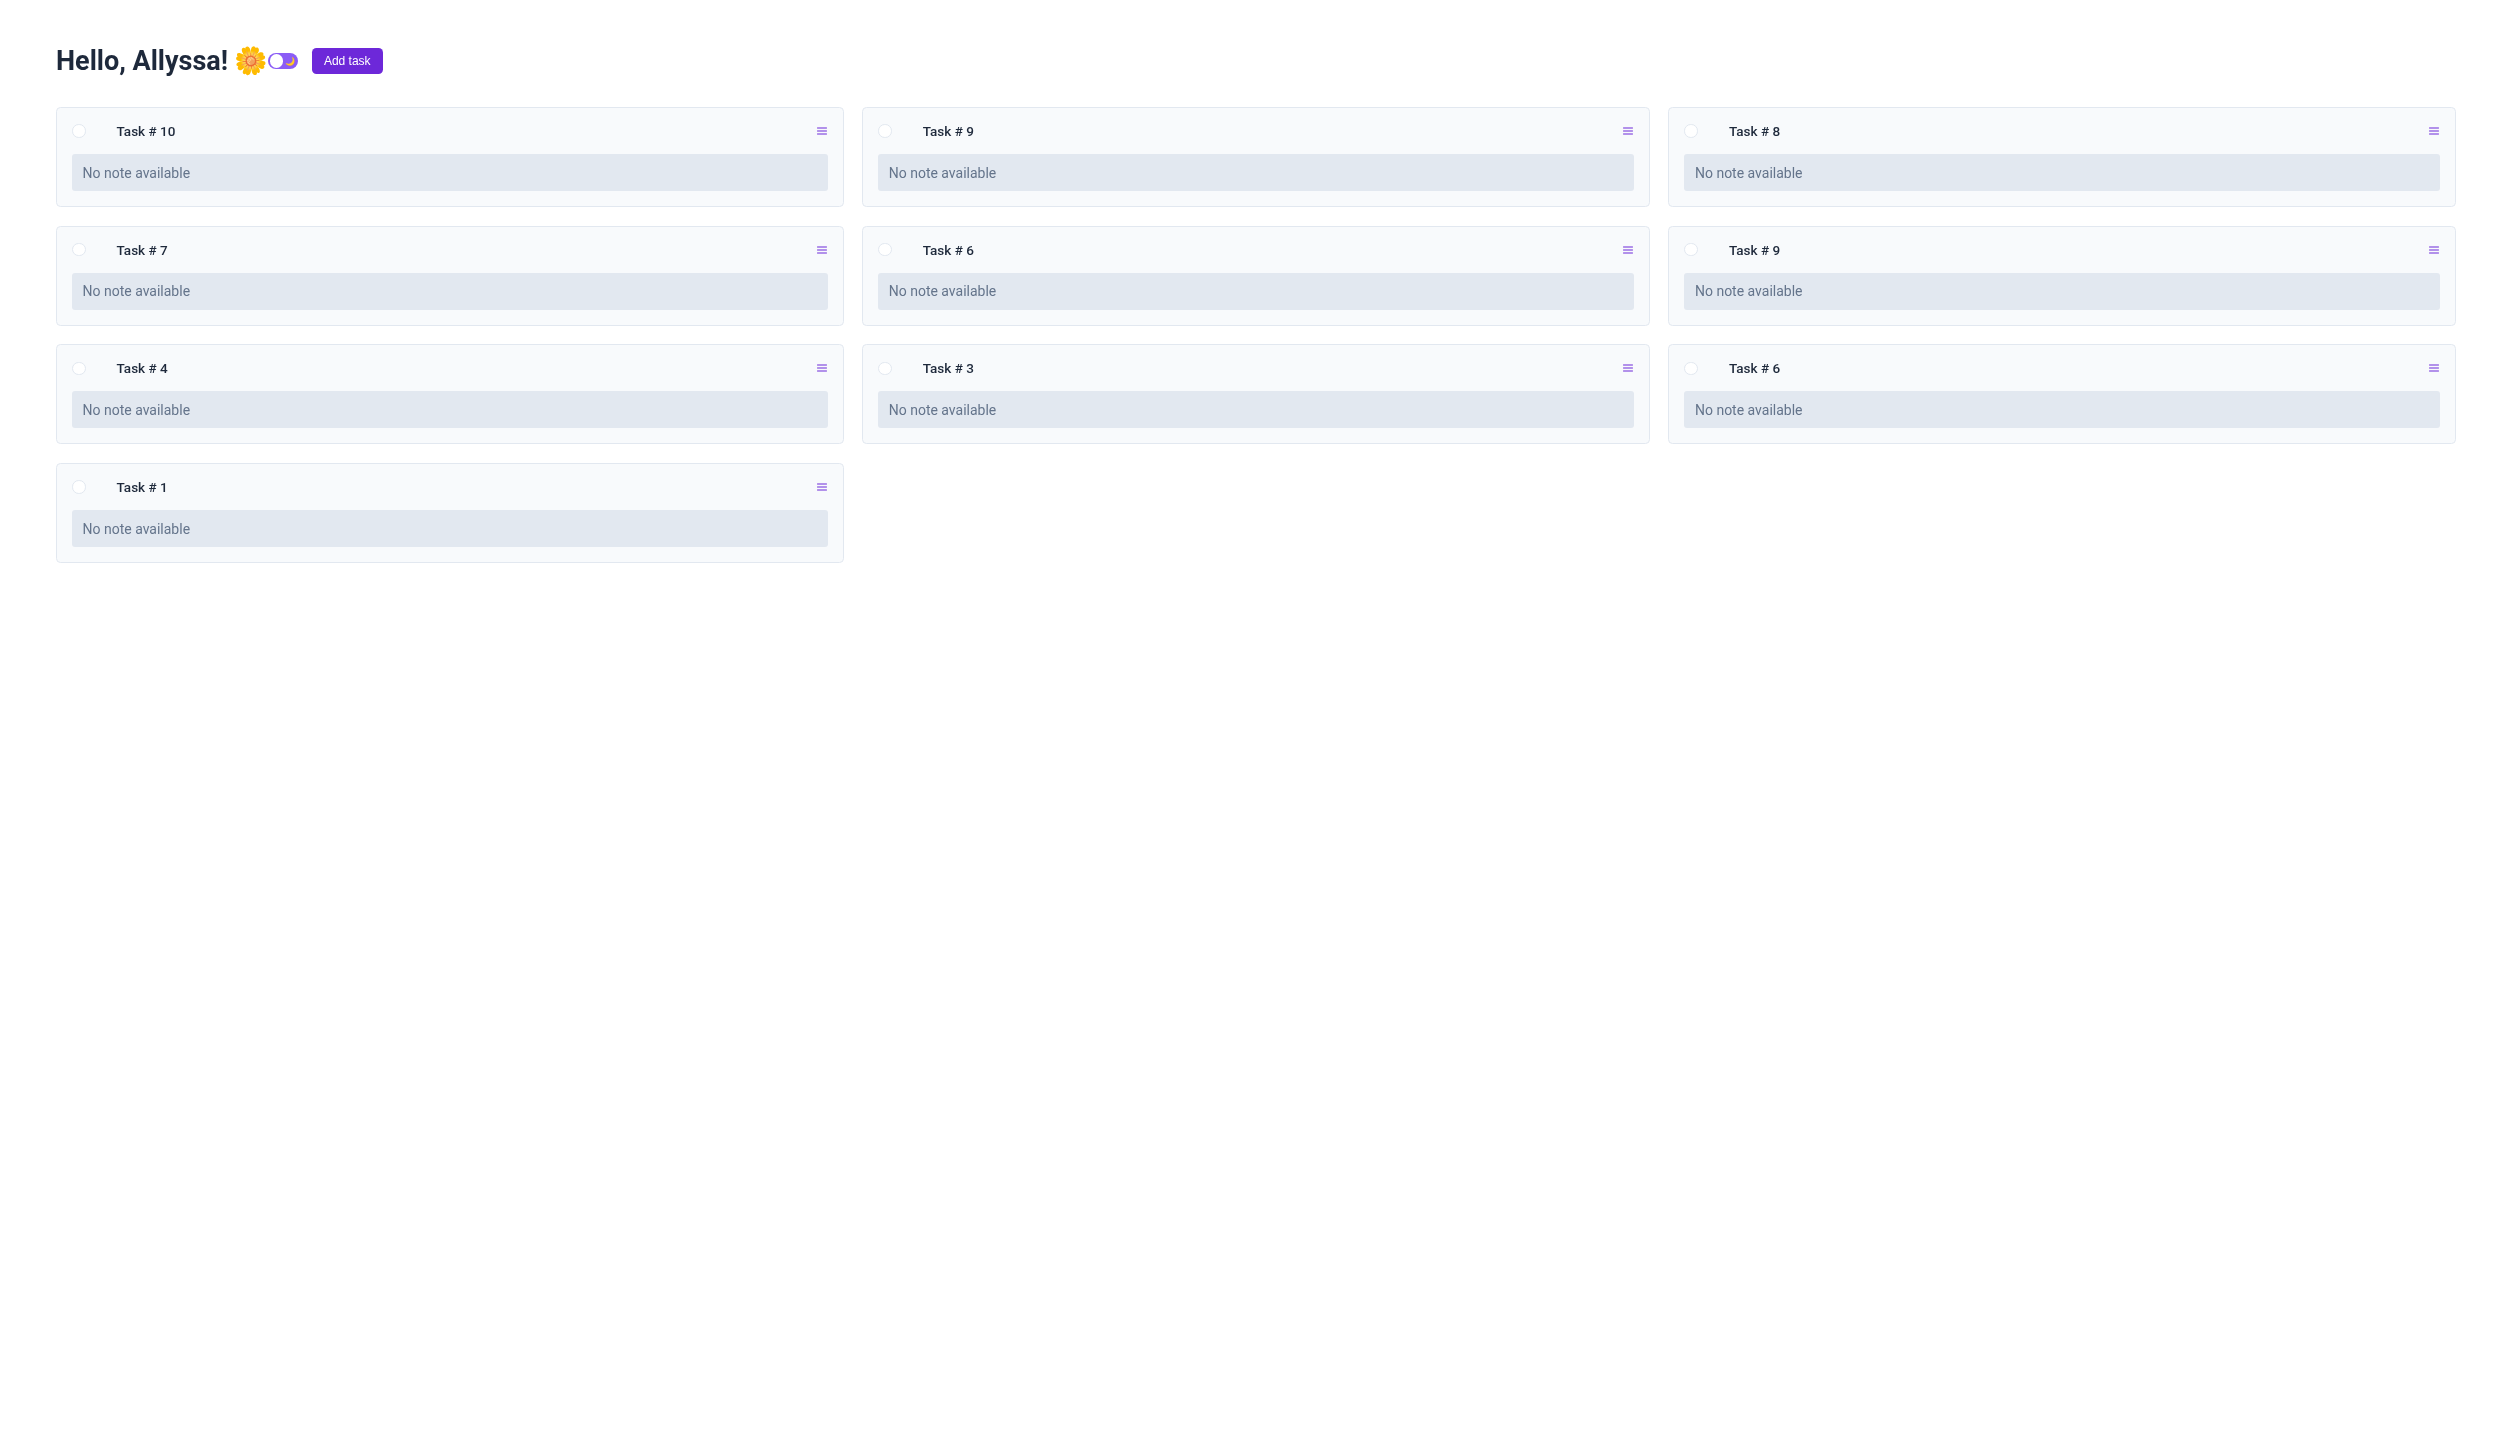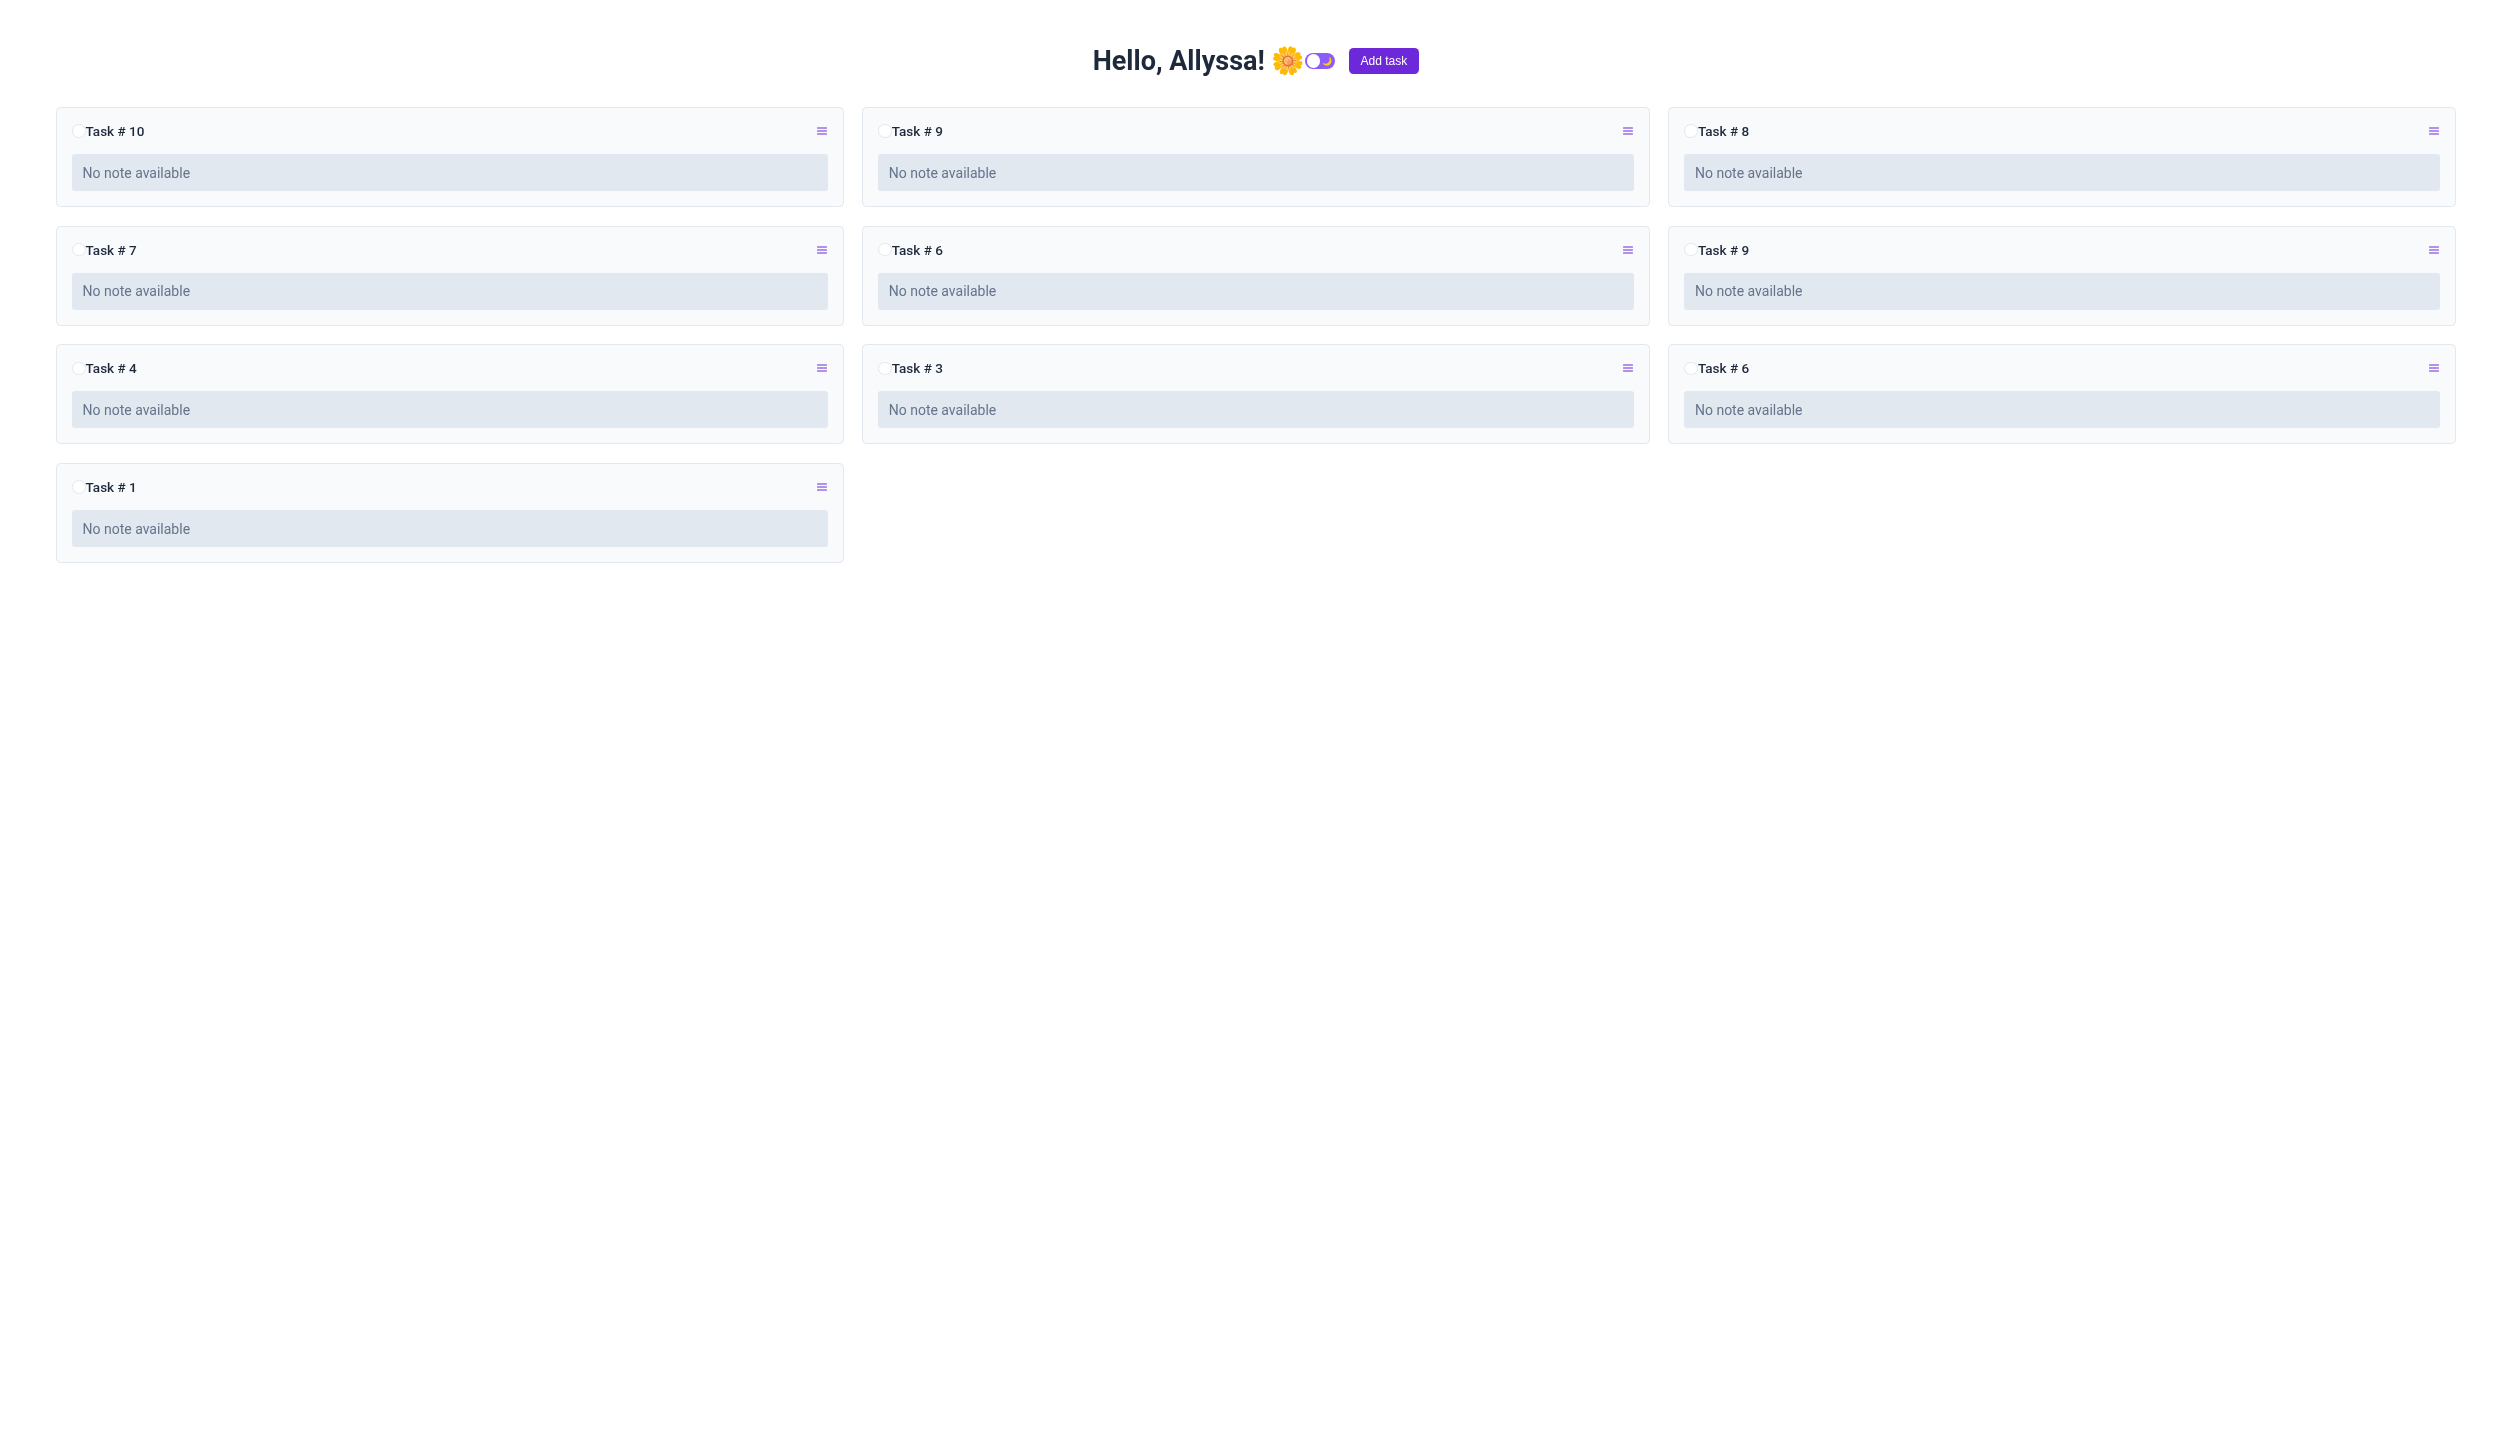--- a/index.html
+++ b/index.html
@@ -7,21 +7,21 @@
       padding: 0;
       box-sizing: border-box;
     }
     body {
       font-family: -apple-system, BlinkMacSystemFont, 'Segoe UI', Roboto, Helvetica, Arial, sans-serif;
       background: #ffffff;
       padding: 45px 56px;
     }
     .header {
       display: flex;
-      justify-content: center;
+      justify-content: flex-start;
       align-items: center;
       margin-bottom: 30px;
     }
     .greeting {
       font-size: 27px;
       font-weight: 700;
       color: #1e293b;
     }
     .header-right {
       display: flex;
@@ -73,21 +73,21 @@
     }
     .task-header {
       display: flex;
       align-items: center;
       justify-content: space-between;
       margin-bottom: 15px;
     }
     .task-left {
       display: flex;
       align-items: center;
-      gap: 0;
+      gap: 31px;
     }
     .task-checkbox {
       width: 13.5px;
       height: 13.5px;
       border: 1.1px solid #e2e8f0;
       border-radius: 50%;
       background: #ffffff;
       cursor: pointer;
     }
     .task-title {

